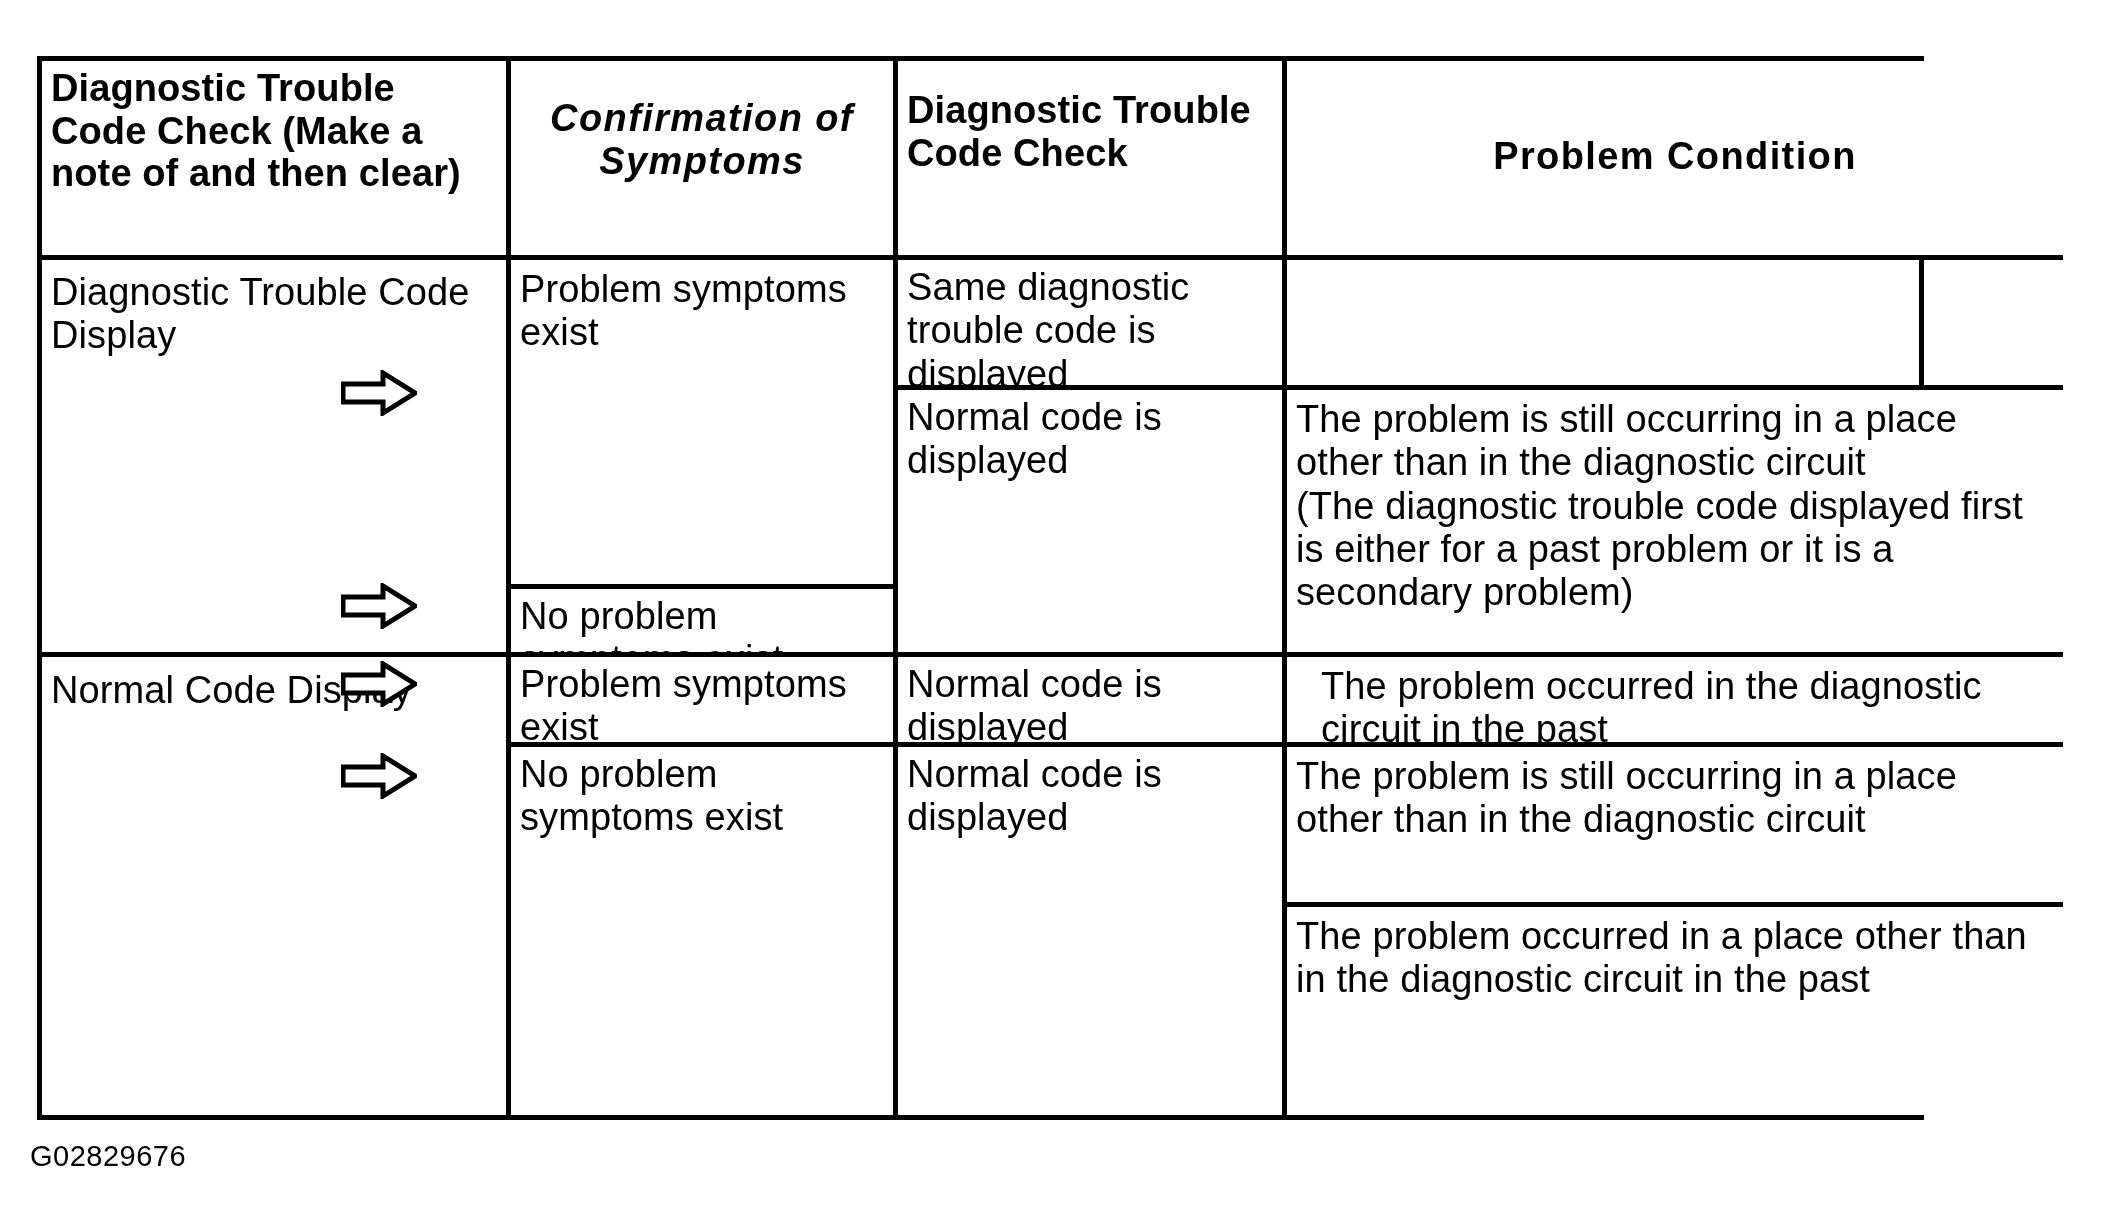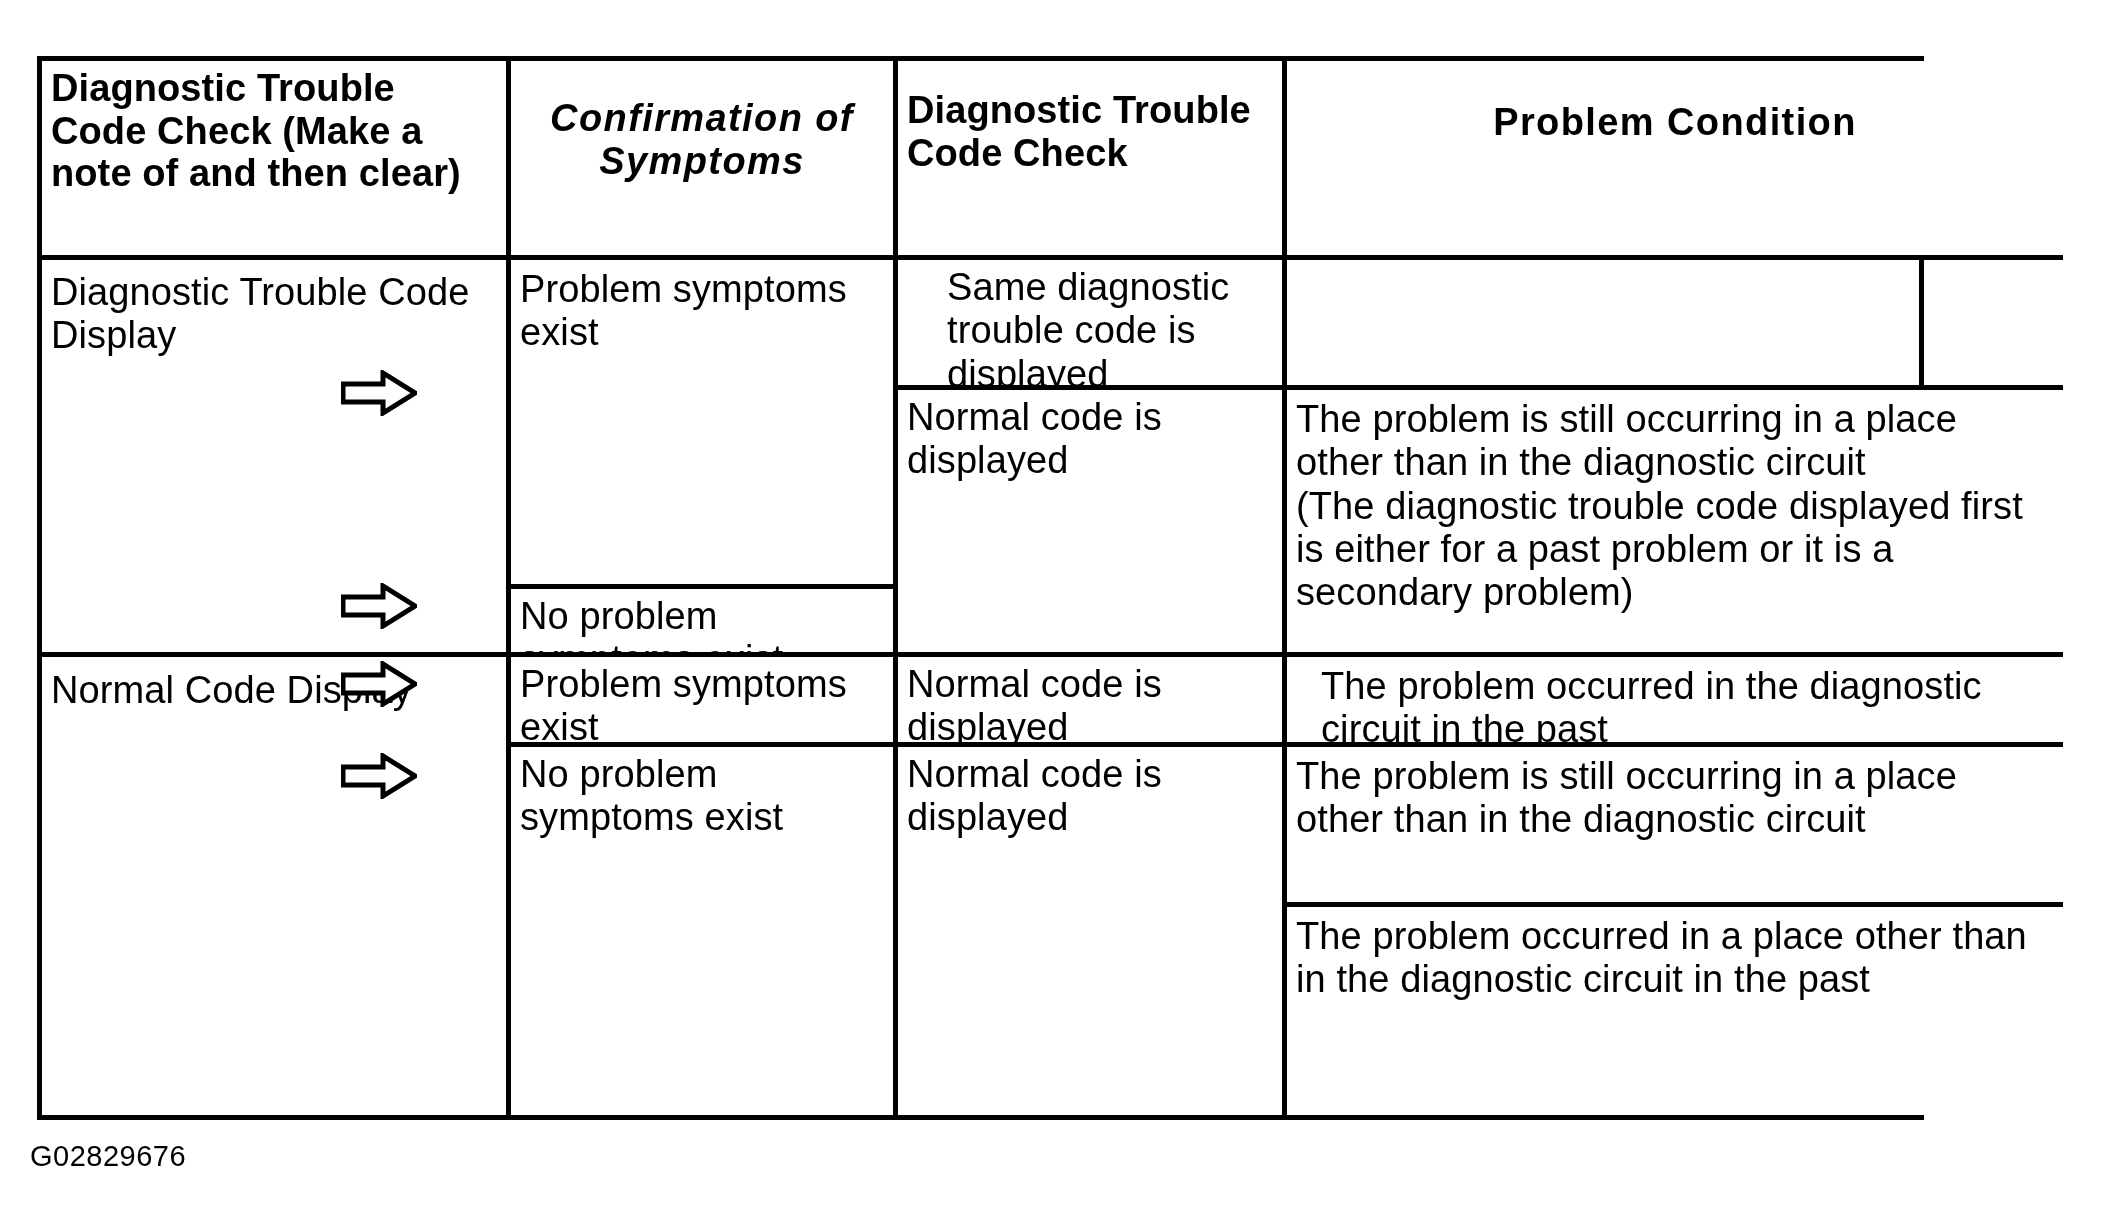--- a/index.html
+++ b/index.html
@@ -115,21 +115,21 @@
 
     <div class="cell hdr hdr-center hdr-track" style="left:469px; top:0px; width:382px; height:194px;">
       <span class="txt" style="padding-top:36px;font-style:italic;">Confirmation of Symptoms</span>
     </div>
 
     <div class="cell hdr" style="left:856px; top:0px; width:384px; height:194px;">
       <span class="txt" style="padding-top:28px;">Diagnostic Trouble Code Check</span>
     </div>
 
     <div class="cell hdr hdr-center hdr-track" style="left:1245px; top:0px; width:776px; height:194px;">
-      <span class="txt" style="padding-top:24px;margin-top:16px;">Problem Condition</span>
+      <span class="txt" style="padding-top:74px;">Problem Condition</span>
     </div>
 
     <div class="cell body-cell" style="left:0px; top:199px; width:464px; height:392px;">
       <span class="txt" style="padding-top:11px;">Diagnostic Trouble Code Display</span>
     </div>
 
     <div class="cell body-cell" style="left:0px; top:596px; width:464px; height:458px;">
       <span class="txt" style="padding-top:12px; white-space:nowrap;">Normal Code Display</span>
     </div>
 
@@ -142,21 +142,21 @@
     </div>
 
     <div class="cell body-cell" style="left:469px; top:596px; width:382px; height:90px;">
       <span class="txt" style="padding-top:6px;">Problem symptoms exist</span>
     </div>
 
     <div class="cell body-cell" style="left:469px; top:686px; width:382px; height:368px;">
       <span class="txt" style="padding-top:6px;">No problem symptoms exist</span>
     </div>
 
-    <div class="cell body-cell" style="left:896px; top:199px; width:384px; height:125px;">
+    <div class="cell body-cell" style="left:856px; top:199px; width:384px; height:125px;">
       <span class="txt just" style="padding-top:6px;">Same diagnostic trouble code is displayed</span>
     </div>
 
     <div class="cell body-cell" style="left:856px; top:329px; width:384px; height:262px;">
       <span class="txt" style="padding-top:6px;">Normal code is displayed</span>
     </div>
 
     <div class="cell body-cell" style="left:856px; top:596px; width:384px; height:90px;">
       <span class="txt" style="padding-top:6px;">Normal code is displayed</span>
     </div>

